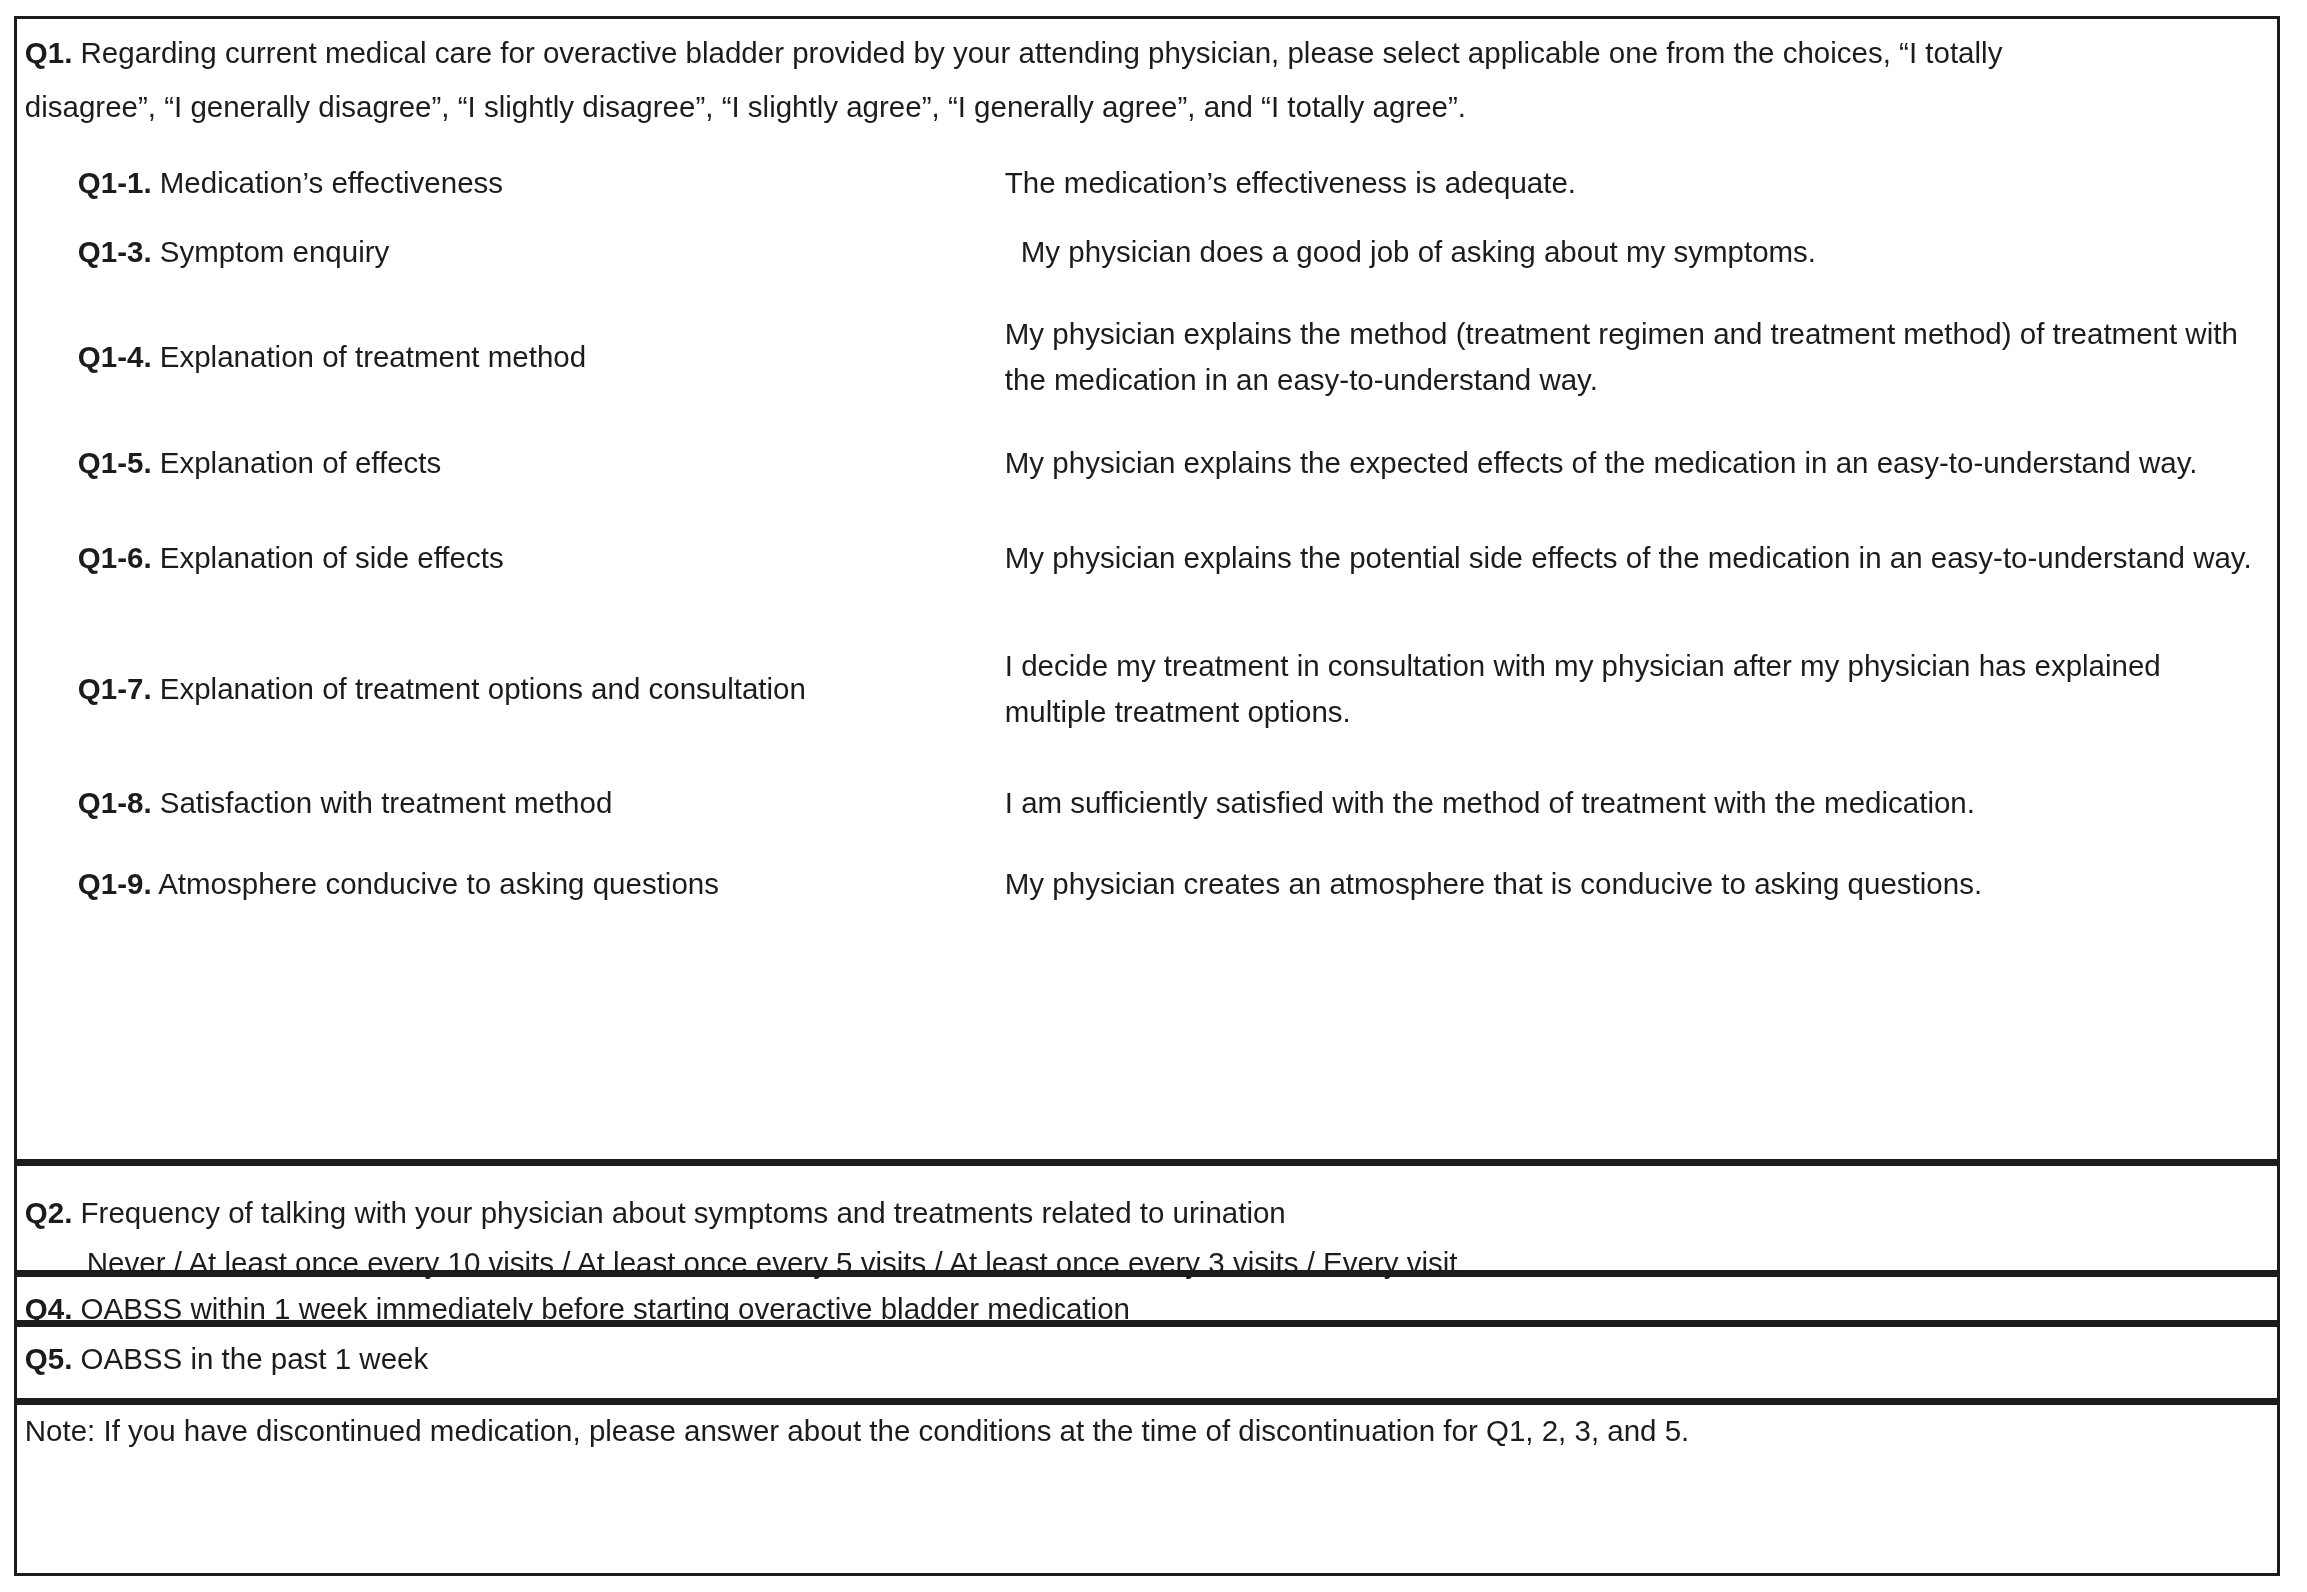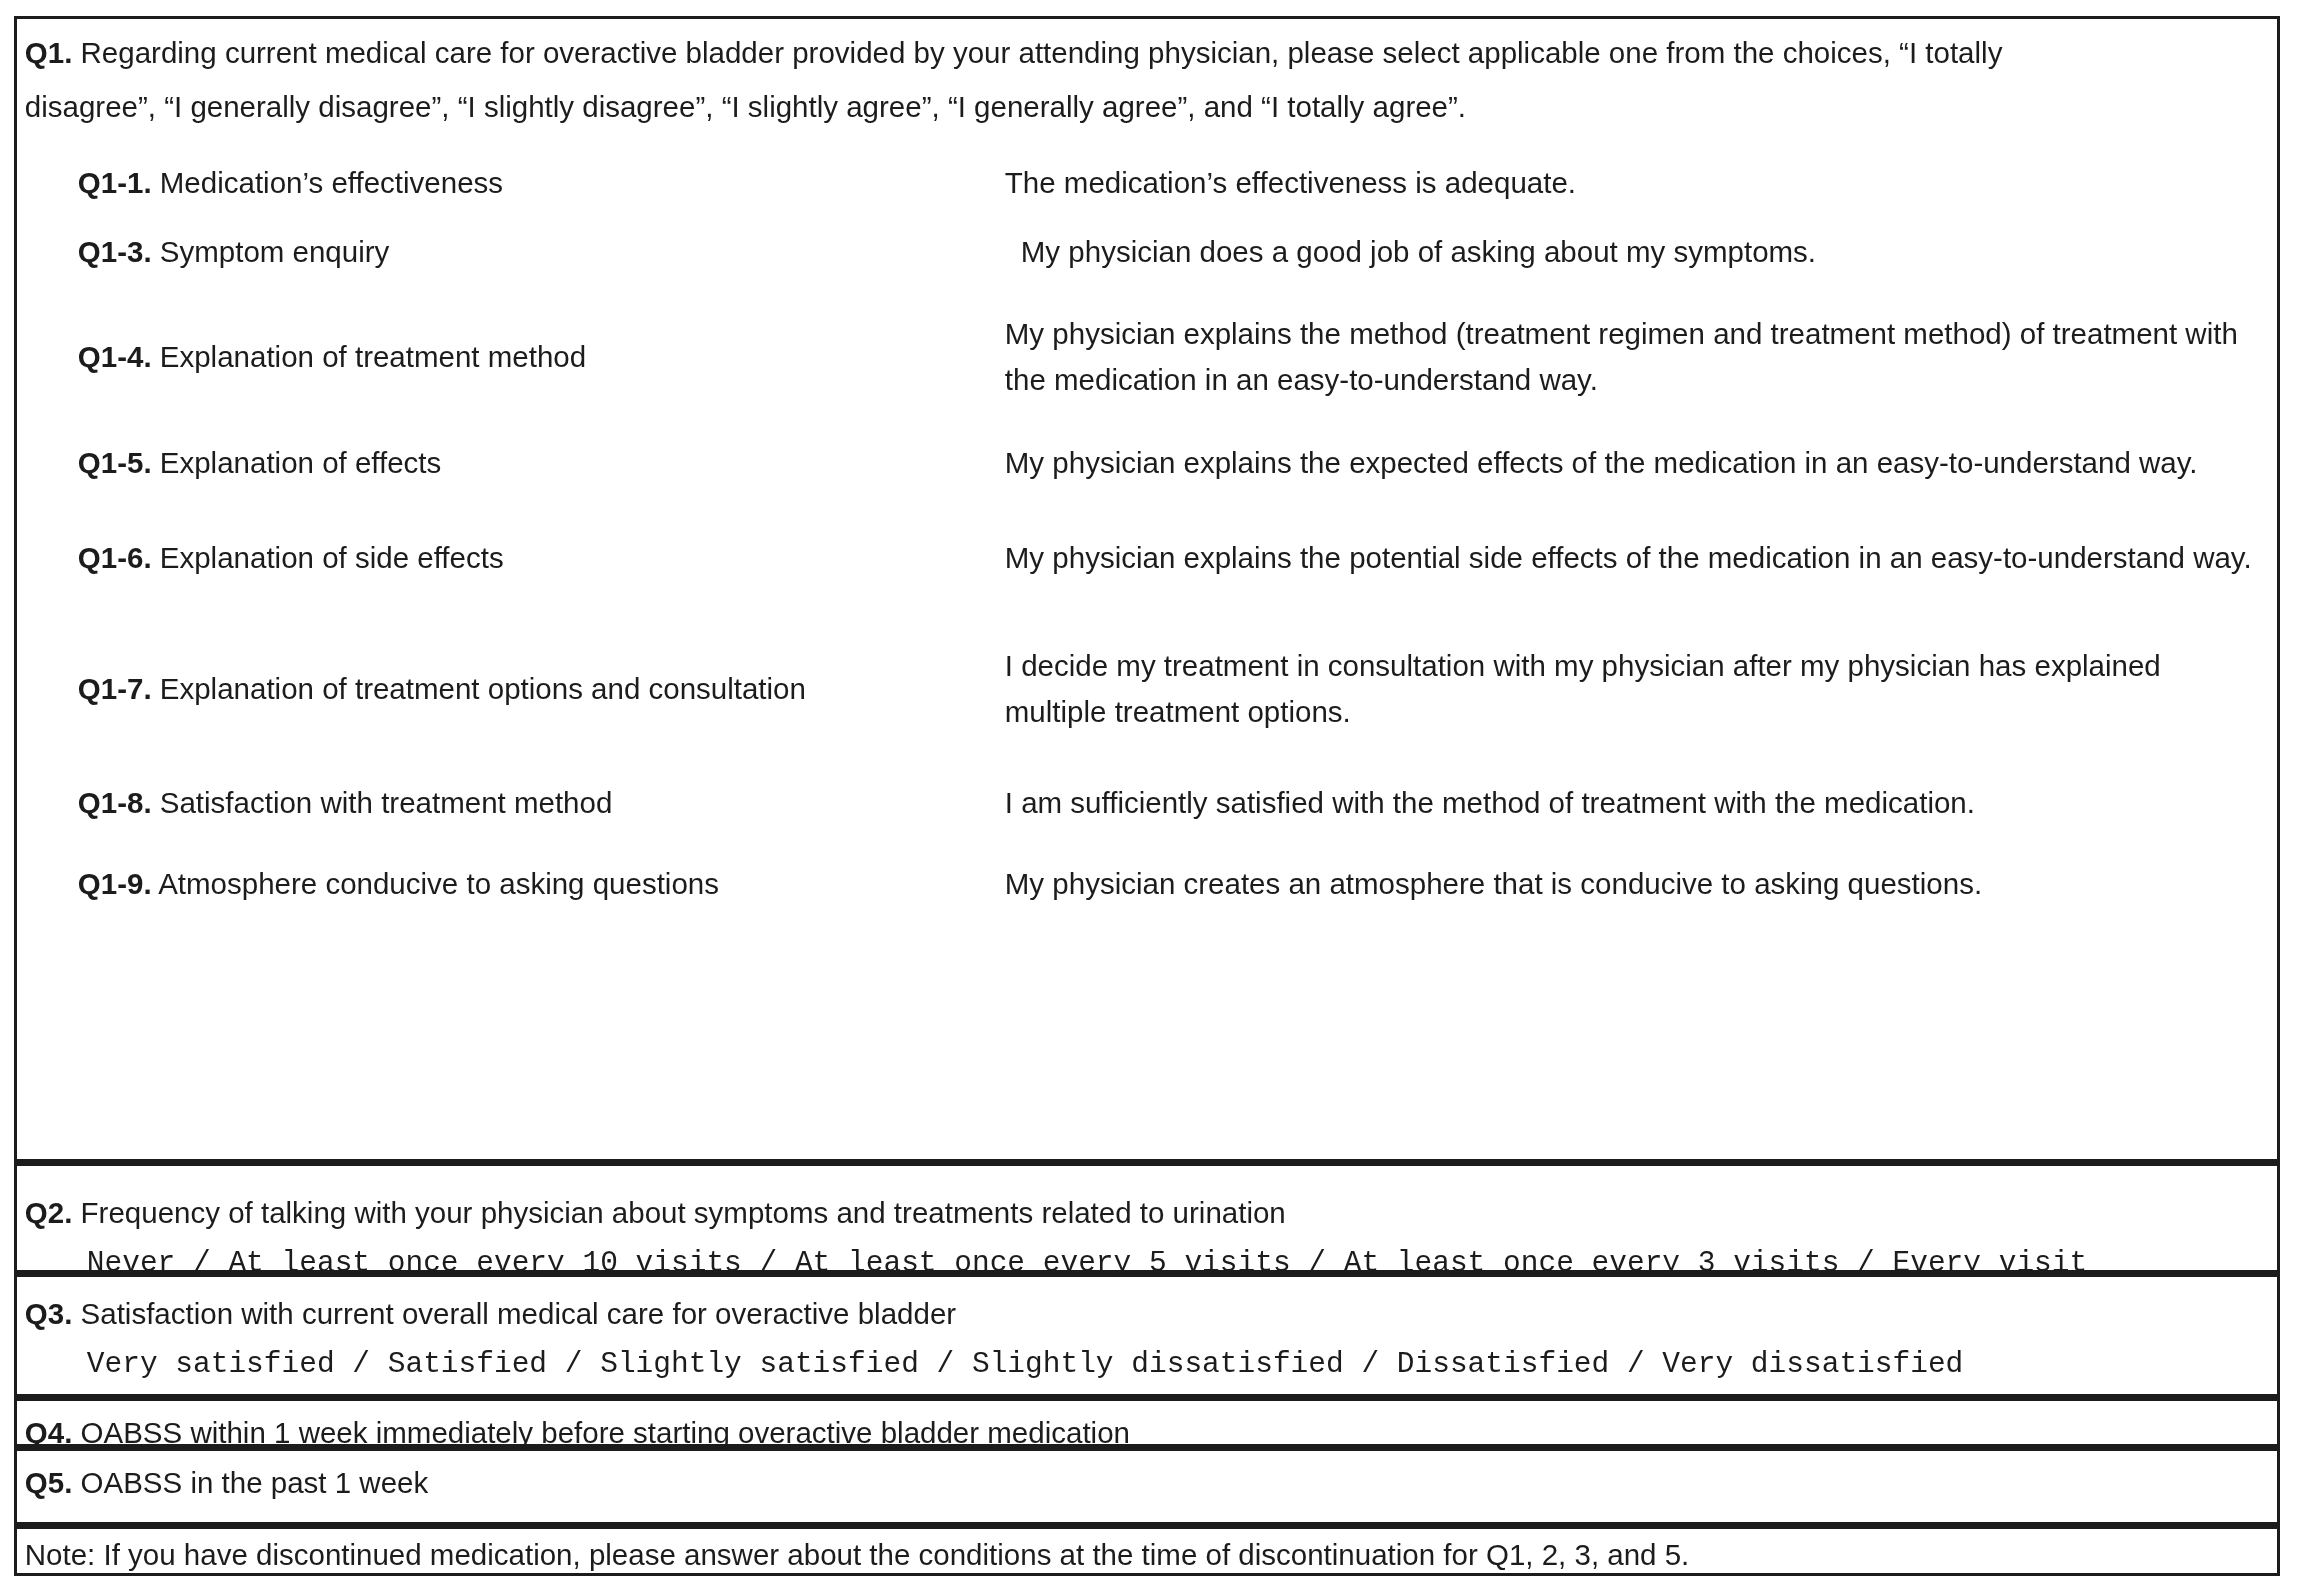--- a/index.html
+++ b/index.html
@@ -72,21 +72,20 @@
   .r3   { height: 72px; margin-top: 5.6px; gap: 16px; }
   .r4   { height: 117px; margin-top: 11px; }
   .r5   { height: 95px; }
   .r6   { height: 95px; }
   .r7   { height: 123px; margin-top: 22px; }
   .r8   { height: 72px; margin-top: 16.7px; }
   .r9   { height: 67px; margin-top: 11px; }
 
   .opts {
     padding-left: 62px;
-    font-family: Liberation Mono, monospace;
   }
 </style>
 </head>
 <body>
 
 <div class="qtable">
 
   <div class="section s-q1">
     <div class="intro">
       <span class="b">Q1.</span>
@@ -165,27 +164,20 @@
   </div>
 
   <div class="section s-q2">
     <div>
       <span class="b">Q2.</span>
       <span>Frequency of talking with your physician about symptoms and treatments related to urination</span>
     </div>
     <div class="opts">Never / At least once every 10 visits / At least once every 5 visits / At least once every 3 visits / Every visit</div>
   </div>
 
-  <div class="section s-q3">
-    <div>
-      <span class="b">Q3.</span>
-      <span>Satisfaction with current overall medical care for overactive bladder</span>
-    </div>
-    <div class="opts">Very satisfied / Satisfied / Slightly satisfied / Slightly dissatisfied / Dissatisfied / Very dissatisfied</div>
-  </div>
 
   <div class="section s-q4">
     <div>
       <span class="b">Q4.</span>
       <span>OABSS within 1 week immediately before starting overactive bladder medication</span>
     </div>
   </div>
 
   <div class="section s-q5">
     <div>

